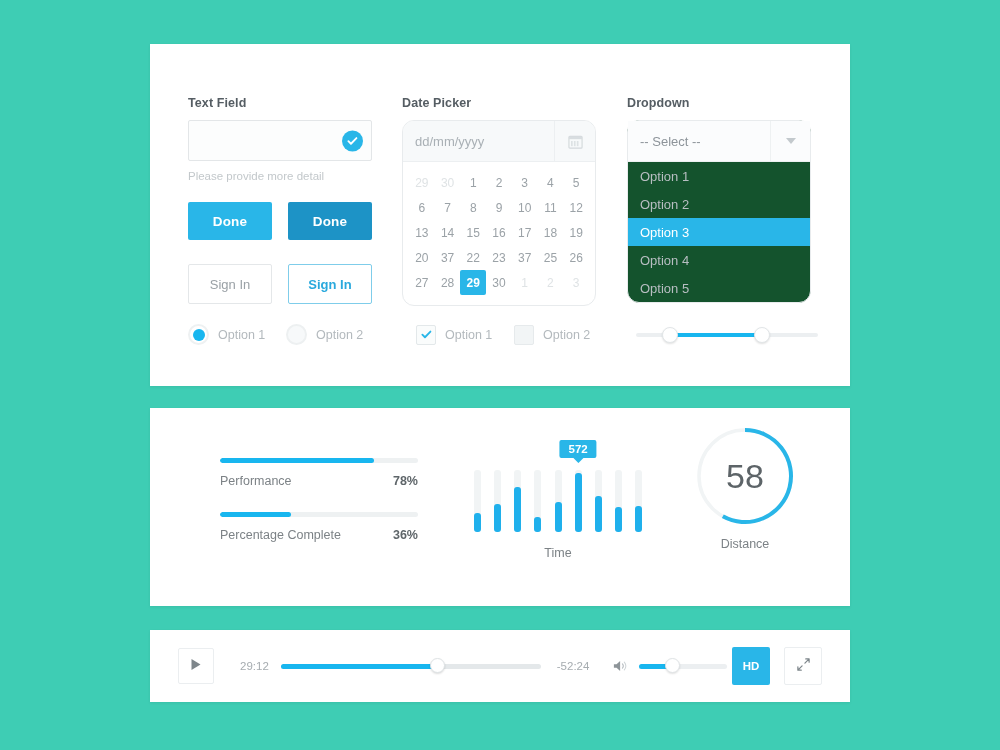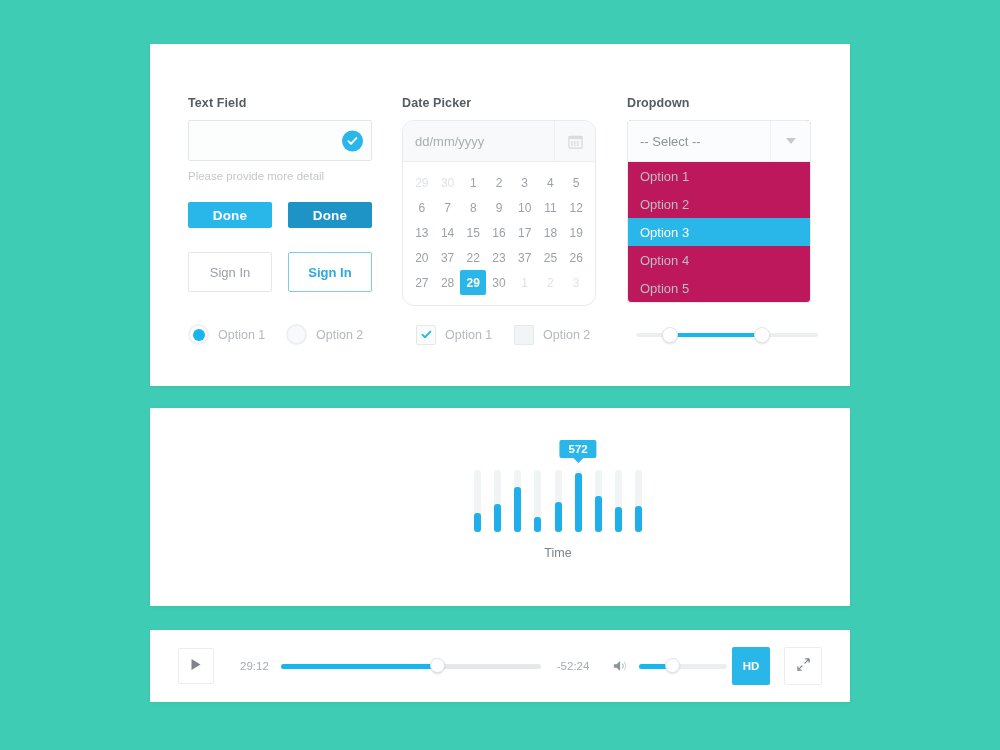--- a/index.html
+++ b/index.html
@@ -53,21 +53,21 @@
   .helper-text {
     margin-top: 9px; font-size: 11.5px; color: #c3c8cb;
   }
 
   
   .btn-row { display: flex; gap: 16px; margin-top: 20px; }
   .btn {
     border: none; border-radius: 2px; cursor: pointer;
     font-size: 13.5px; font-weight: bold; letter-spacing: .2px;
     font-family: "Liberation Sans", sans-serif;
-    height: 26px; width: 84px;
+    height: 38px; width: 84px;
   }
   .btn-primary { background: #29b6e8; color: #fff; }
   .btn-primary-dark { background: #1d93c6; color: #fff; }
 
   .btn-row2 { display: flex; gap: 16px; margin-top: 24px; }
   .btn-ghost {
     height: 40px; width: 84px; border-radius: 2px;
     font-size: 13px; cursor: pointer; background: #fff;
     font-family: "Liberation Sans", sans-serif;
   }
@@ -98,21 +98,21 @@
   }
   .dp-day {
     height: 25px; display: flex; align-items: center;
     justify-content: center; font-size: 12px; color: #9ba2a7;
     border-radius: 2px; cursor: pointer;
   }
   .dp-day.muted { color: #dfe3e5; }
   .dp-day.sel { background: #29b6e8; color: #fff; font-weight: bold; }
 
   
-  .dd { border: 1px solid #e8ebed; border-radius: 4px; background: #be185d; }
+  .dd { border: 1px solid #e8ebed; border-radius: 12px; background: #14532d; }
   .dd-head {
     display: flex; align-items: stretch; height: 41px;
     background: #fbfcfd; border-bottom: 1px solid #eef1f2;
   }
   .dd-value {
     flex: 1; display: flex; align-items: center;
     padding-left: 12px; font-size: 13px; color: #8d949a;
   }
   .dd-arrow {
     width: 40px; border-left: 1px solid #eef1f2;
@@ -415,20 +415,40 @@
         <div class="rs-track"></div>
         <div class="rs-fill"></div>
         <div class="rs-handle" id="rs-handle-lo"></div>
         <div class="rs-handle" id="rs-handle-hi"></div>
       </div>
     </div>
   </div>
 
   <div class="panel" id="panel-charts">
 
+    <div id="progress-col">
+      <div>
+        <div class="pb-track">
+          <div class="pb-fill" id="pb-fill-0" style="width: 78%;"></div>
+        </div>
+        <div class="pb-meta">
+          <span class="pb-name">Performance</span>
+          <span class="pb-val">78%</span>
+        </div>
+      </div>
+      <div>
+        <div class="pb-track">
+          <div class="pb-fill" id="pb-fill-1" style="width: 36%;"></div>
+        </div>
+        <div class="pb-meta">
+          <span class="pb-name">Percentage Complete</span>
+          <span class="pb-val">36%</span>
+        </div>
+      </div>
+    </div>
 
     <div id="barchart">
       <div class="bc-tip-wrap">
         <div class="bc-tip" id="bc-tip" style="left: 110.125px;">572</div>
       </div>
       <div class="bc-bars" id="bc-bars">
           <div class="bc-col">
             <div class="bc-val" style="height: 30%;"></div>
           </div>
           <div class="bc-col">
@@ -452,20 +472,28 @@
           <div class="bc-col">
             <div class="bc-val" style="height: 40%;"></div>
           </div>
           <div class="bc-col">
             <div class="bc-val" style="height: 42%;"></div>
           </div>
         </div>
       <div class="bc-label">Time</div>
     </div>
 
+    <div id="gauge">
+      <svg class="gauge-svg" width="104" height="104" viewBox="0 0 104 104">
+        <circle cx="52" cy="52" r="46" fill="none" stroke="#f1f4f5" stroke-width="3.5"></circle>
+        <path id="gauge-arc" fill="none" stroke="#29b6e8" stroke-width="4" stroke-linecap="butt" d="M 52 6 A 46 46 0 1 1 29.84 92.31"></path>
+        <text class="gauge-num" id="gauge-num" x="52" y="64" text-anchor="middle">58</text>
+      </svg>
+      <div class="gauge-label">Distance</div>
+    </div>
   </div>
 
   <div class="panel" id="panel-player">
     <div id="player">
       <button class="sq-btn">
         <span>
           <svg width="12" height="13" viewBox="0 0 12 13">
               <path d="M1.5 1 L10.5 6.5 L1.5 12 Z" fill="#7e868b"></path>
             </svg>
         </span>

